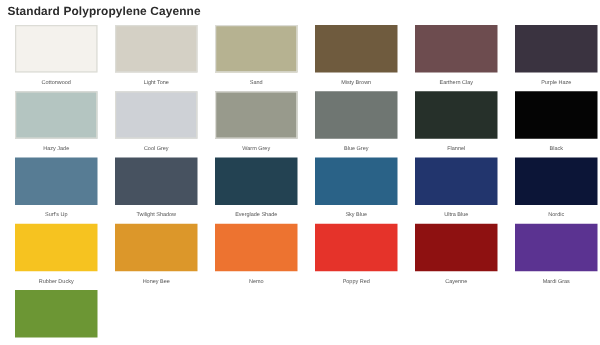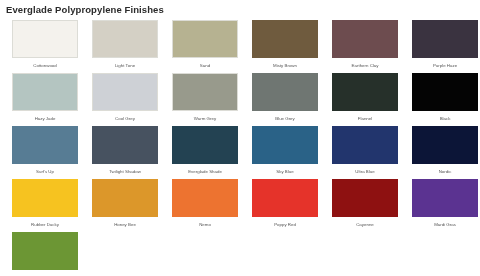--- a/index.html
+++ b/index.html
@@ -49,21 +49,21 @@
     line-height: 7px;
     color: #555555;
     margin-top: 3.5px;
     white-space: nowrap;
     overflow: hidden;
   }
 </style>
 </head>
 <body>
 
-<h1 id="page-title">Everglade Polypropylene Finishes</h1>
+<h1 id="page-title">Standard Polypropylene Cayenne</h1>
 
 <div id="swatch-grid">
     <div class="swatch-cell">
       <div class="swatch-chip bordered" style="background: rgb(244, 242, 237);"></div>
       <div class="swatch-label">Cottonwood</div>
     </div>
     <div class="swatch-cell">
       <div class="swatch-chip bordered" style="background: rgb(212, 208, 197);"></div>
       <div class="swatch-label">Light Tone</div>
     </div>

